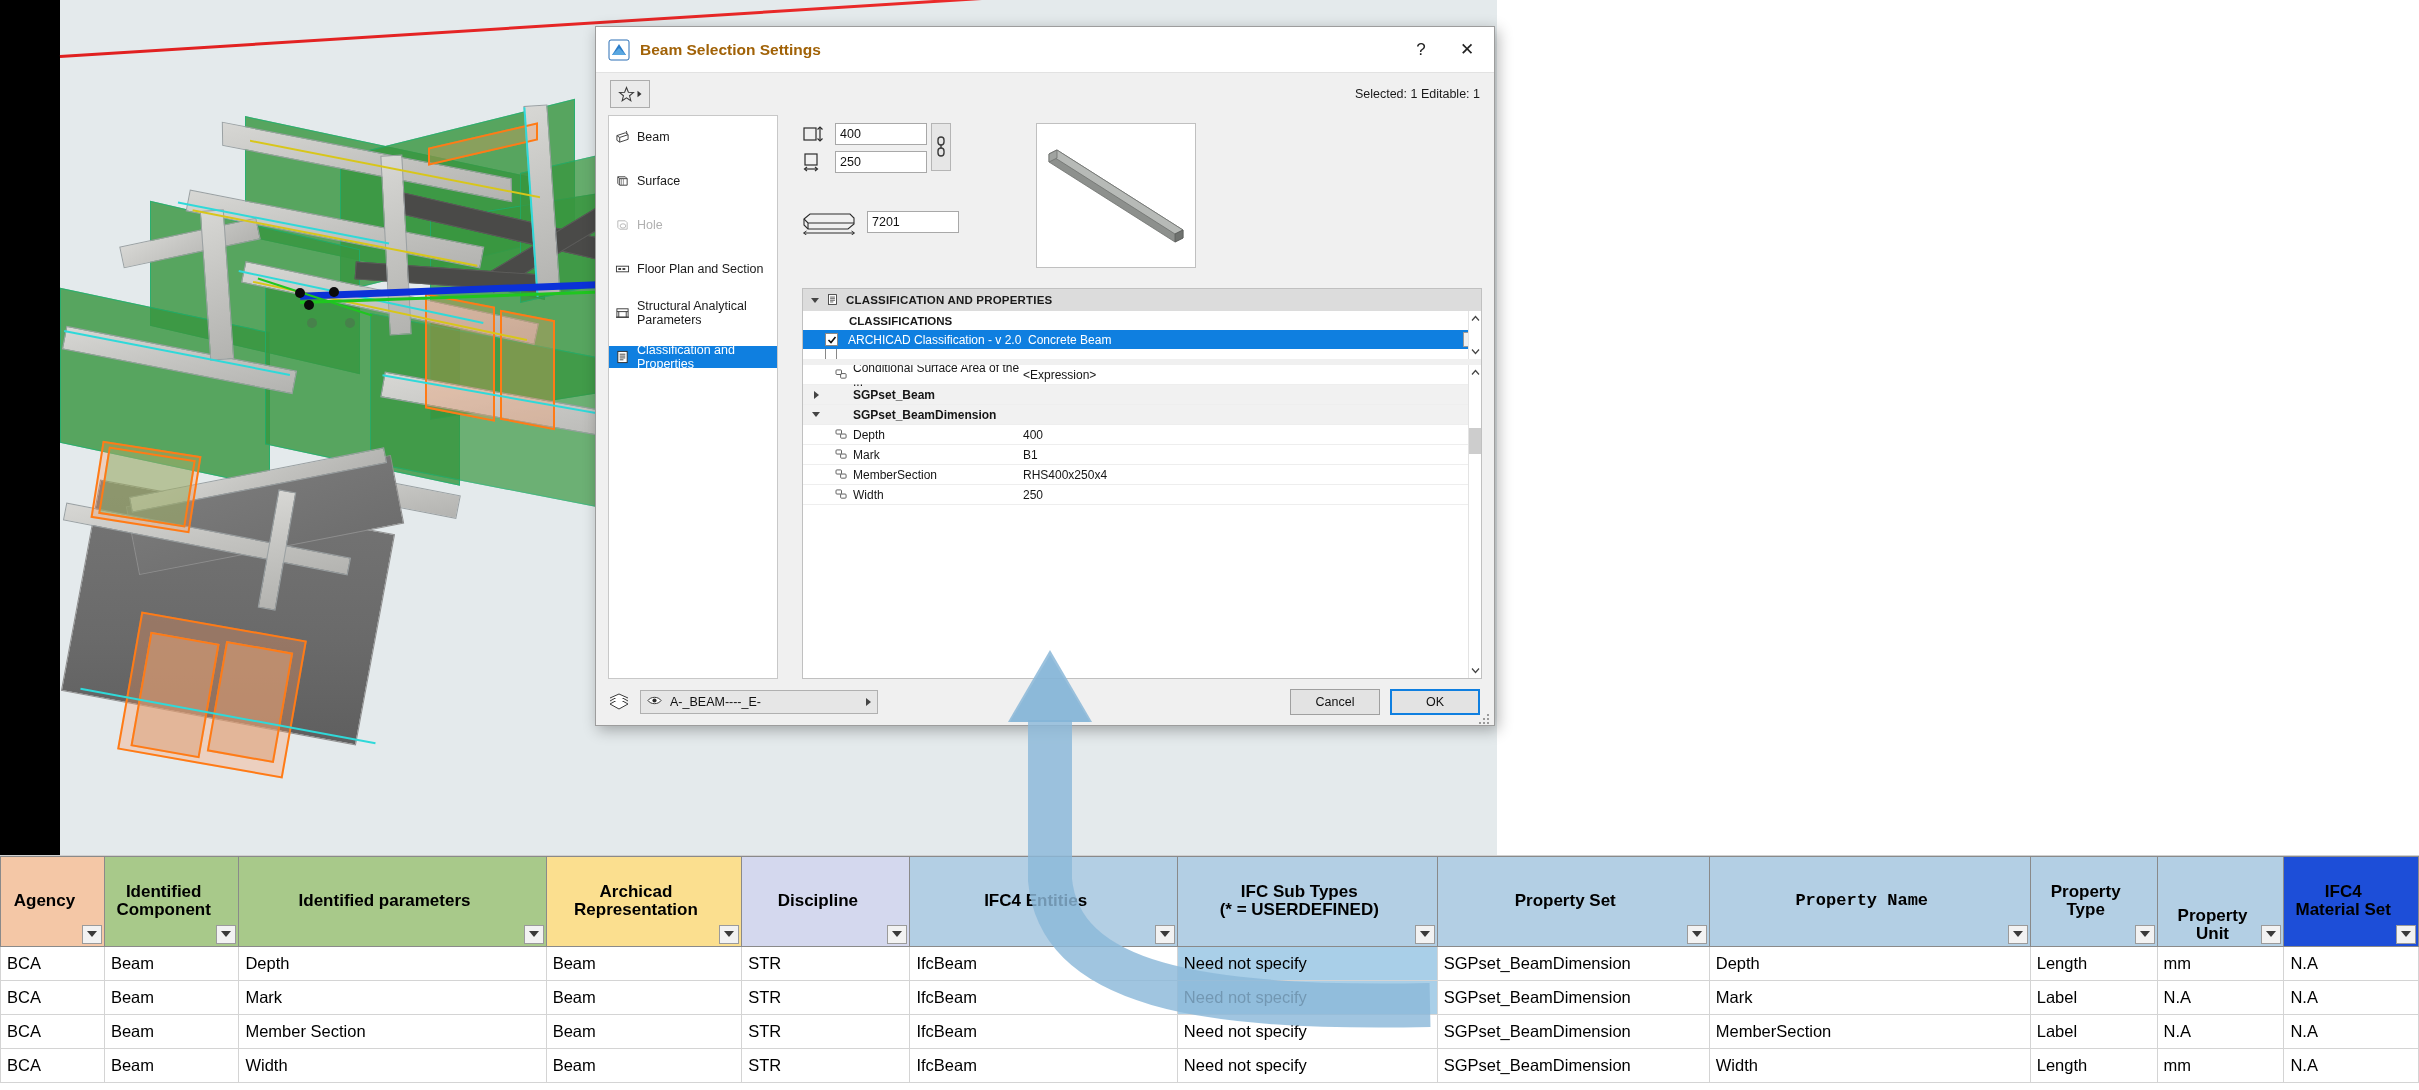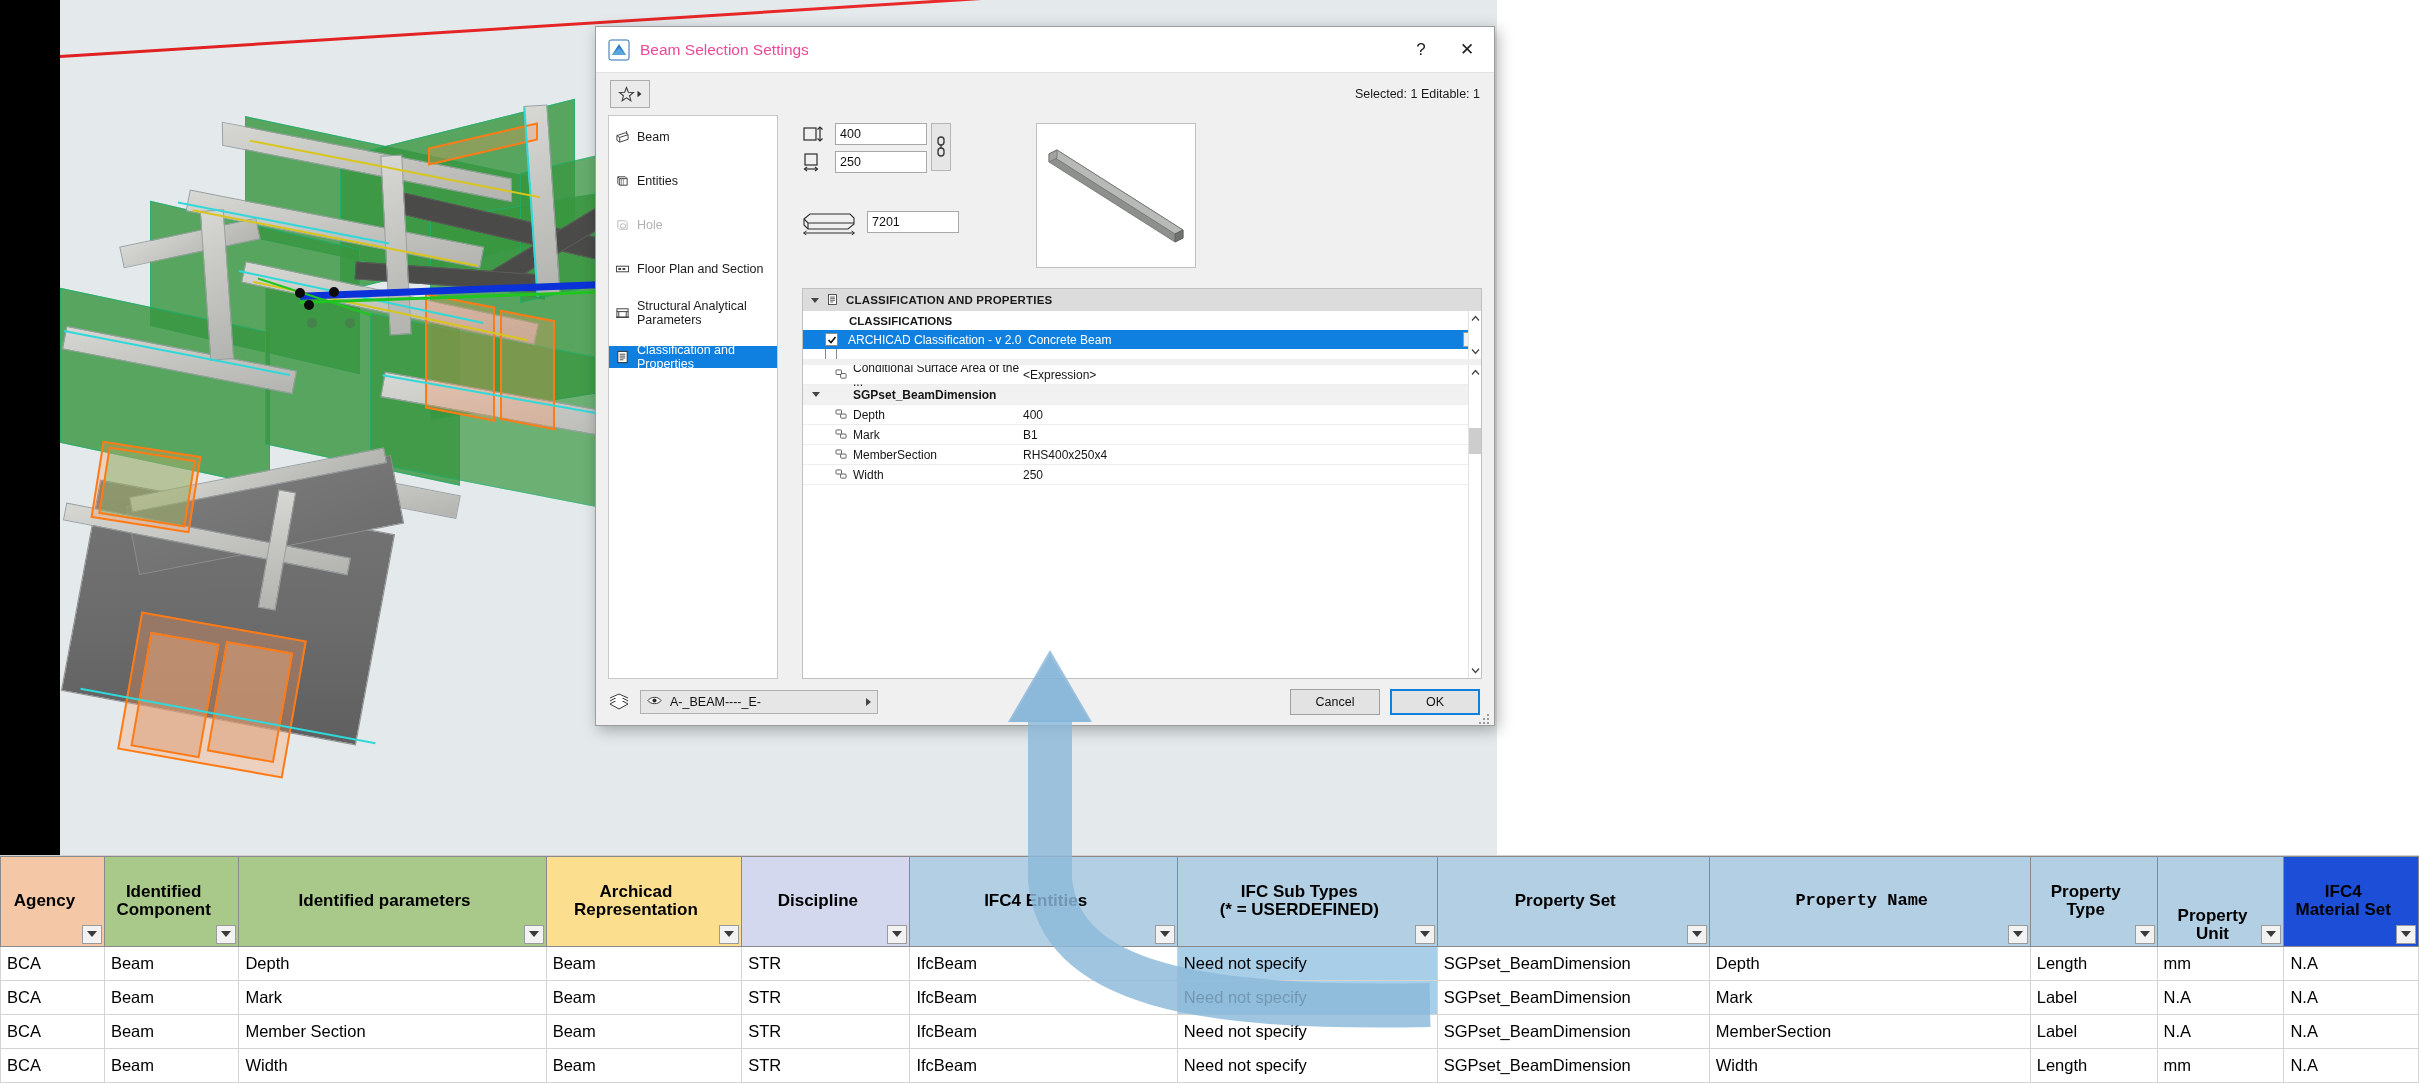--- a/index.html
+++ b/index.html
@@ -65,21 +65,21 @@
     display: flex; flex-direction: column;
   }
   .titlebar {
     height: 46px; background: #ffffff; display: flex; align-items: center;
     padding: 0 4px 0 12px; border-bottom: 1px solid #e2e2e2; flex: 0 0 auto;
   }
   .title-ico {
     width: 22px; height: 22px; flex: 0 0 auto; margin-right: 10px;
     display: flex; align-items: center; justify-content: center;
   }
-  .title-text { font-size: 15.5px; color: #ec4899; flex: 1 1 auto; }
+  .title-text { font-size: 15.5px; color: #a16207; flex: 1 1 auto; font-weight: bold; }
   .tb-btn {
     width: 46px; height: 44px; display: flex; align-items: center;
     justify-content: center; font-size: 17px; color: #222; cursor: default;
   }
 
   .subbar {
     height: 42px; display: flex; align-items: center; padding: 0 14px;
     flex: 0 0 auto;
   }
   .fav-btn {
@@ -337,21 +337,21 @@
         <div class="nav-sp"></div>
         <div class="nav-item">
           <span class="nav-ico">
             <svg width="15" height="14" viewBox="0 0 16 15">
               <path d="M3 3 L11 3 L13 5 L13 12 L5 12 L3 10 Z" fill="#fff" stroke="#3a3a3a" stroke-width="1"></path>
               <path d="M3 3 L5 5 L13 5" fill="none" stroke="#3a3a3a" stroke-width="1"></path>
               <path d="M5 5 L5 12" fill="none" stroke="#3a3a3a" stroke-width="1"></path>
               <path d="M7 5 L7 12 M9 5 L9 12" stroke="#6a6a6a" stroke-width=".7"></path>
             </svg>
           </span>
-          <span>Entities</span>
+          <span>Surface</span>
         </div>
         <div class="nav-sp"></div>
         <div class="nav-item disabled">
           <span class="nav-ico">
             <svg width="15" height="14" viewBox="0 0 16 15">
               <path d="M3 3 L11 3 L13 5 L13 12 L5 12 L3 10 Z" fill="#fff" stroke="#b6b6b6" stroke-width="1"></path>
               <ellipse cx="8.5" cy="8.5" rx="3" ry="2.3" fill="none" stroke="#b6b6b6" stroke-width="1"></ellipse>
             </svg>
           </span>
           <span>Hole</span>
@@ -503,20 +503,27 @@
               <span class="p-ico">
                 <svg width="13" height="11" viewBox="0 0 14 12">
                   <rect x="1" y="1" width="6" height="5" rx="1" fill="none" stroke="#555" stroke-width="1"></rect>
                   <rect x="6" y="5" width="6" height="5" rx="1" fill="none" stroke="#555" stroke-width="1"></rect>
                 </svg>
               </span>
               <span class="p-name">Conditional Surface Area of the ...</span>
               <span class="p-val">&lt;Expression&gt;</span>
             </div>
 
+            <div class="p-row grp">
+              <span class="p-exp">
+                  <span class="tri-r"></span>
+                </span>
+              <span class="p-ico"></span>
+              <span class="p-name" style="width:auto;">SGPset_Beam</span>
+            </div>
             <div class="p-row grp">
               <span class="p-exp">
                   <span class="tri"></span>
                 </span>
               <span class="p-ico"></span>
               <span class="p-name" style="width:auto;">SGPset_BeamDimension</span>
             </div>
 
             <div class="p-row">
               <span class="p-exp"></span>

